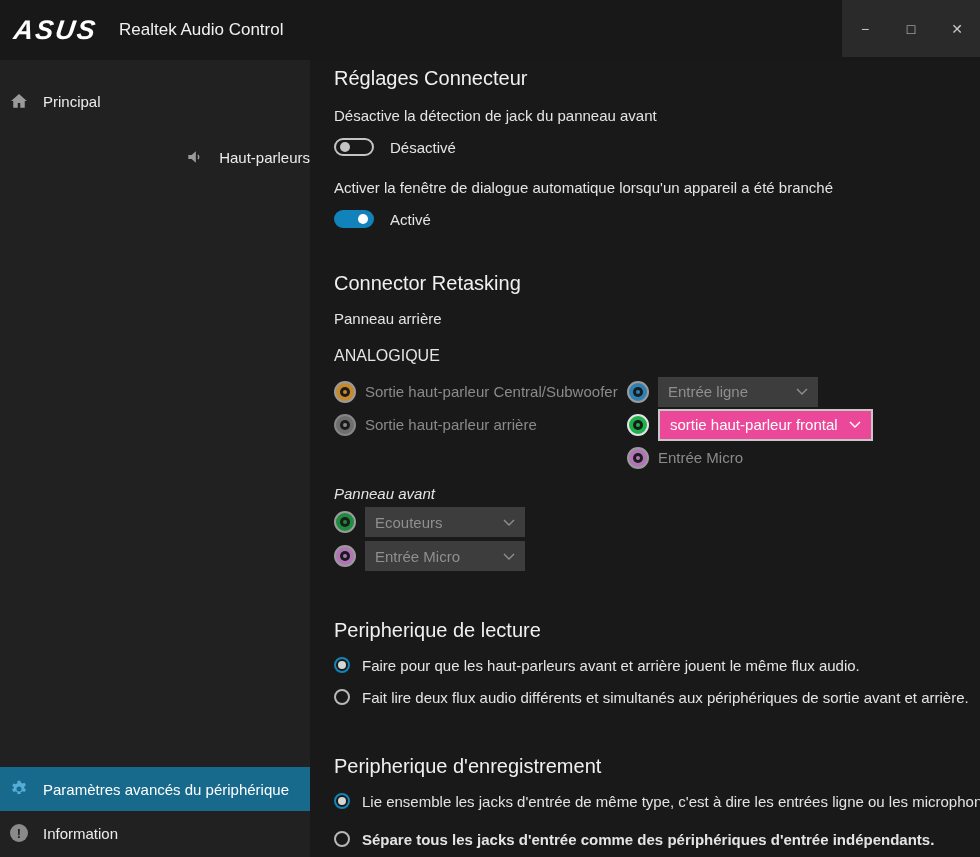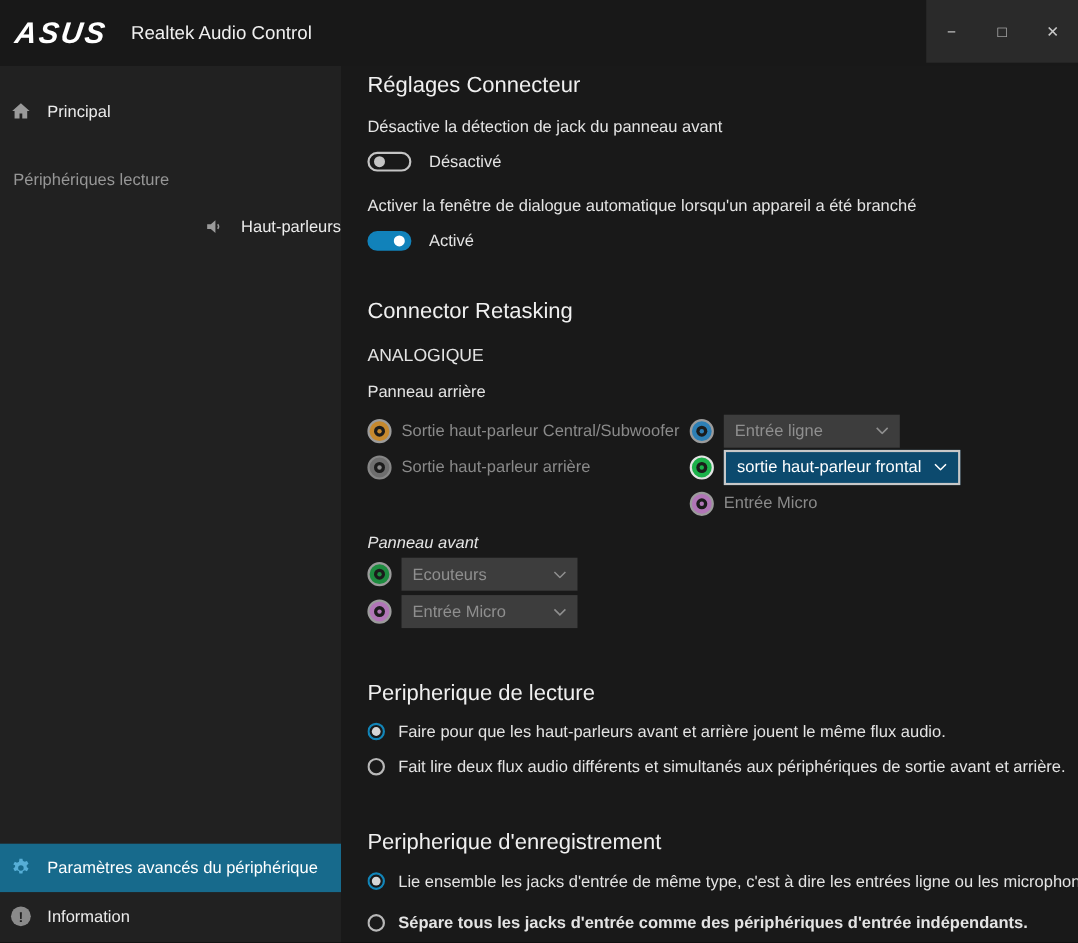--- a/index.html
+++ b/index.html
@@ -49,21 +49,21 @@
   .jack-purple { background:#b175b7; } .jack-purple .dot { background:#b175b7; }
 
   .gray-text { color:#8a8a8a; }
 
   .rear-grid { margin-top:8px; display:grid; grid-template-columns:293px 1fr; }
   .cell { height:33px; display:flex; align-items:center; gap:9px; white-space:nowrap; }
 
   
   .dd { height:30px; display:flex; align-items:center; justify-content:space-between; padding:0 10px; font-size:15px; flex:0 0 auto; }
   .dd.disabled { background:#3d3d3d; color:#8f8f8f; width:160px; }
-  .dd.active { background:#0c4a6e; color:#ffffff; border:2px solid #c8c8c8; width:215px; height:32px; }
+  .dd.active { background:#ec4899; color:#ffffff; border:2px solid #c8c8c8; width:215px; height:32px; }
   .dd .chev { display:flex; align-items:center; }
   .dd-front { width:200px; }
 
   
   .radio-row { display:flex; align-items:center; gap:12px; height:22px; white-space:nowrap; overflow:hidden; }
   .radio { width:16px; height:16px; border:2px solid #b8b8b8; border-radius:50%; display:flex; align-items:center; justify-content:center; flex:0 0 auto; }
   .radio .radio-dot { width:8px; height:8px; border-radius:50%; }
   .radio.selected { border-color:#1285b8; }
   .radio.selected .radio-dot { background:#d6d6d6; }
   .radio-label { font-size:15px; color:#e4e4e4; }
@@ -86,21 +86,20 @@
   <div class="sidebar">
     <div class="side-item" style="margin-top:19px;">
       <span class="sicon">
         <svg width="20" height="20" viewBox="0 0 24 24">
             <path fill="#9a9a9a" d="M12 3.5 2.5 12h2.6v8h5.4v-5.5h3v5.5h5.4v-8h2.6L12 3.5z"></path>
           </svg>
       </span>
       <span>Principal</span>
     </div>
 
-    <div class="side-section">Périphériques lecture</div>
 
     <div class="side-item" style="margin-top:12px;justify-content:flex-end;">
       <span class="sicon">
         <svg width="20" height="20" viewBox="0 0 24 24">
             <path fill="#9a9a9a" d="M4 9.5v5h4l5 4.5V5L8 9.5H4z"></path>
             <path fill="none" stroke="#9a9a9a" stroke-width="1.6" d="M15.5 9.5a4 4 0 0 1 0 5"></path>
           </svg>
       </span>
       <span>Haut-parleurs</span>
     </div>
@@ -137,22 +136,22 @@
 
     <div class="lbl" style="margin-top:19px;">Activer la fenêtre de dialogue automatique lorsqu'un appareil a été branché</div>
     <div class="toggle-row" style="margin-top:9px;">
       <span class="toggle on">
           <span class="knob"></span>
         </span>
       <span class="toggle-state">Activé</span>
     </div>
 
     <div class="h-section" style="margin-top:38px;">Connector Retasking</div>
+    <div class="lbl" style="margin-top:12px;">Panneau arrière</div>
     <div class="lbl" style="margin-top:16px; font-size:16px; line-height:22px;">ANALOGIQUE</div>
-    <div class="lbl" style="margin-top:12px;">Panneau arrière</div>
 
     <div class="rear-grid">
 
       <div class="cell">
         <span class="jack jack-orange">
             <span class="hole">
               <span class="dot"></span>
             </span>
           </span>
         <span class="lbl gray-text">Sortie haut-parleur Central/Subwoofer</span>

